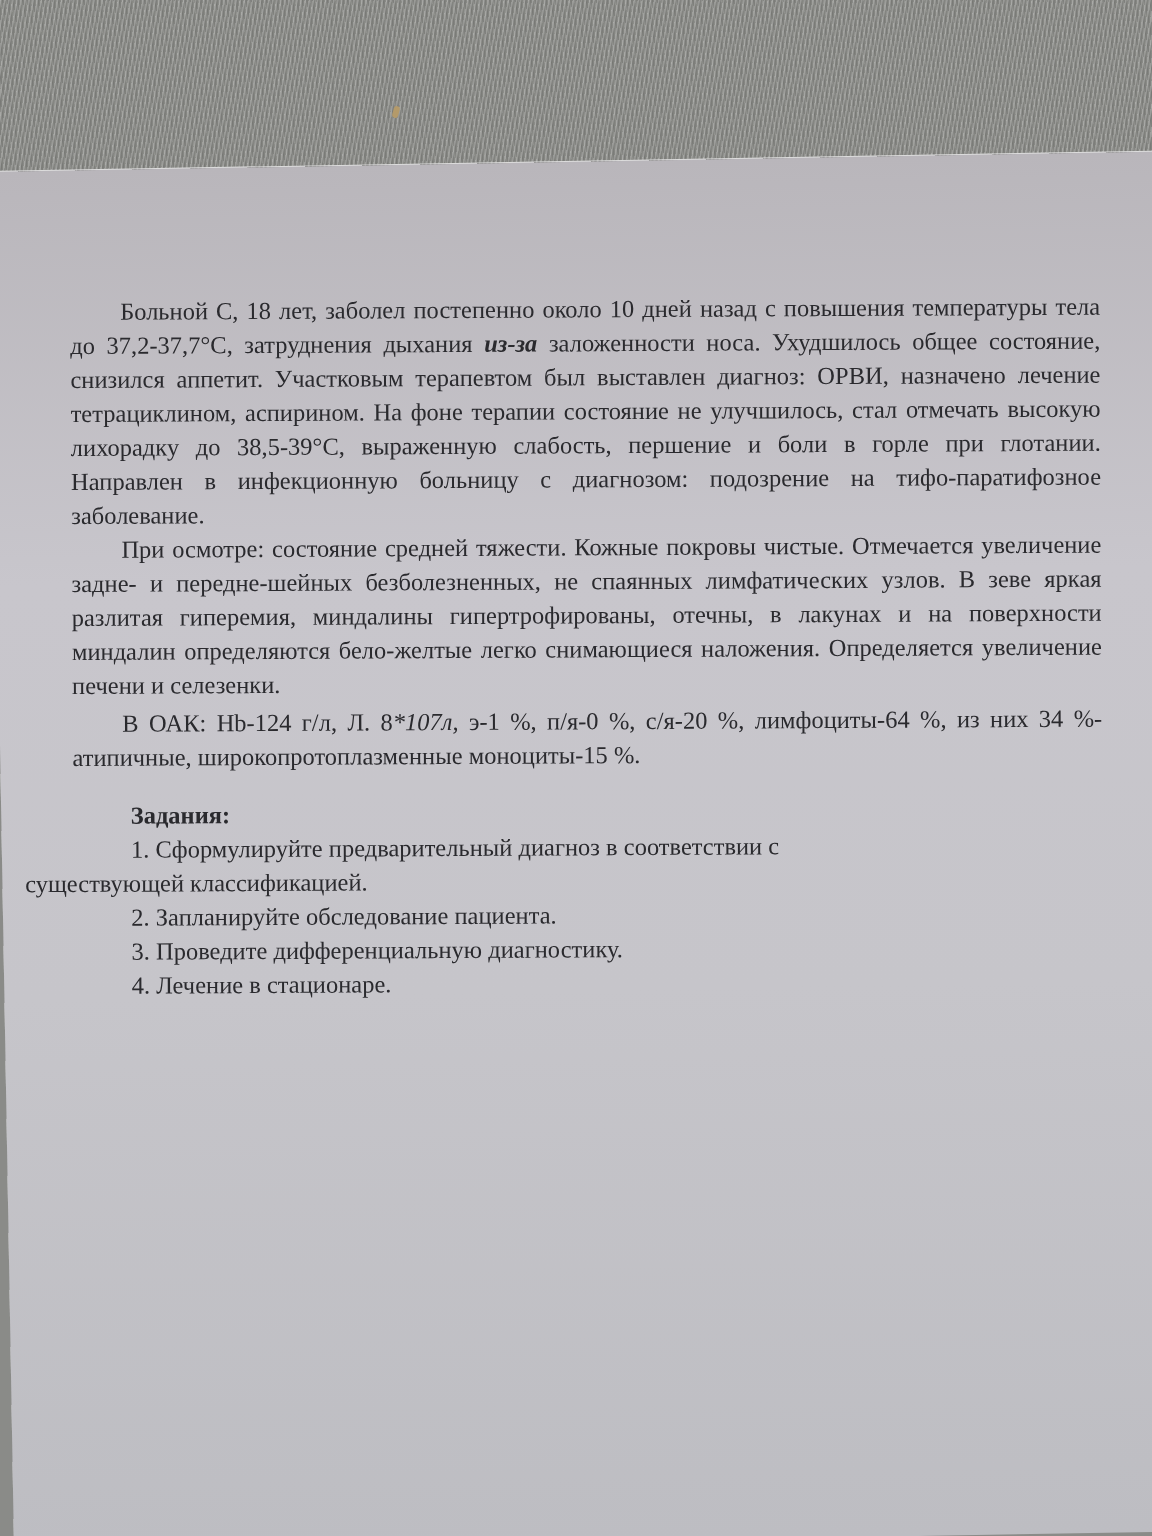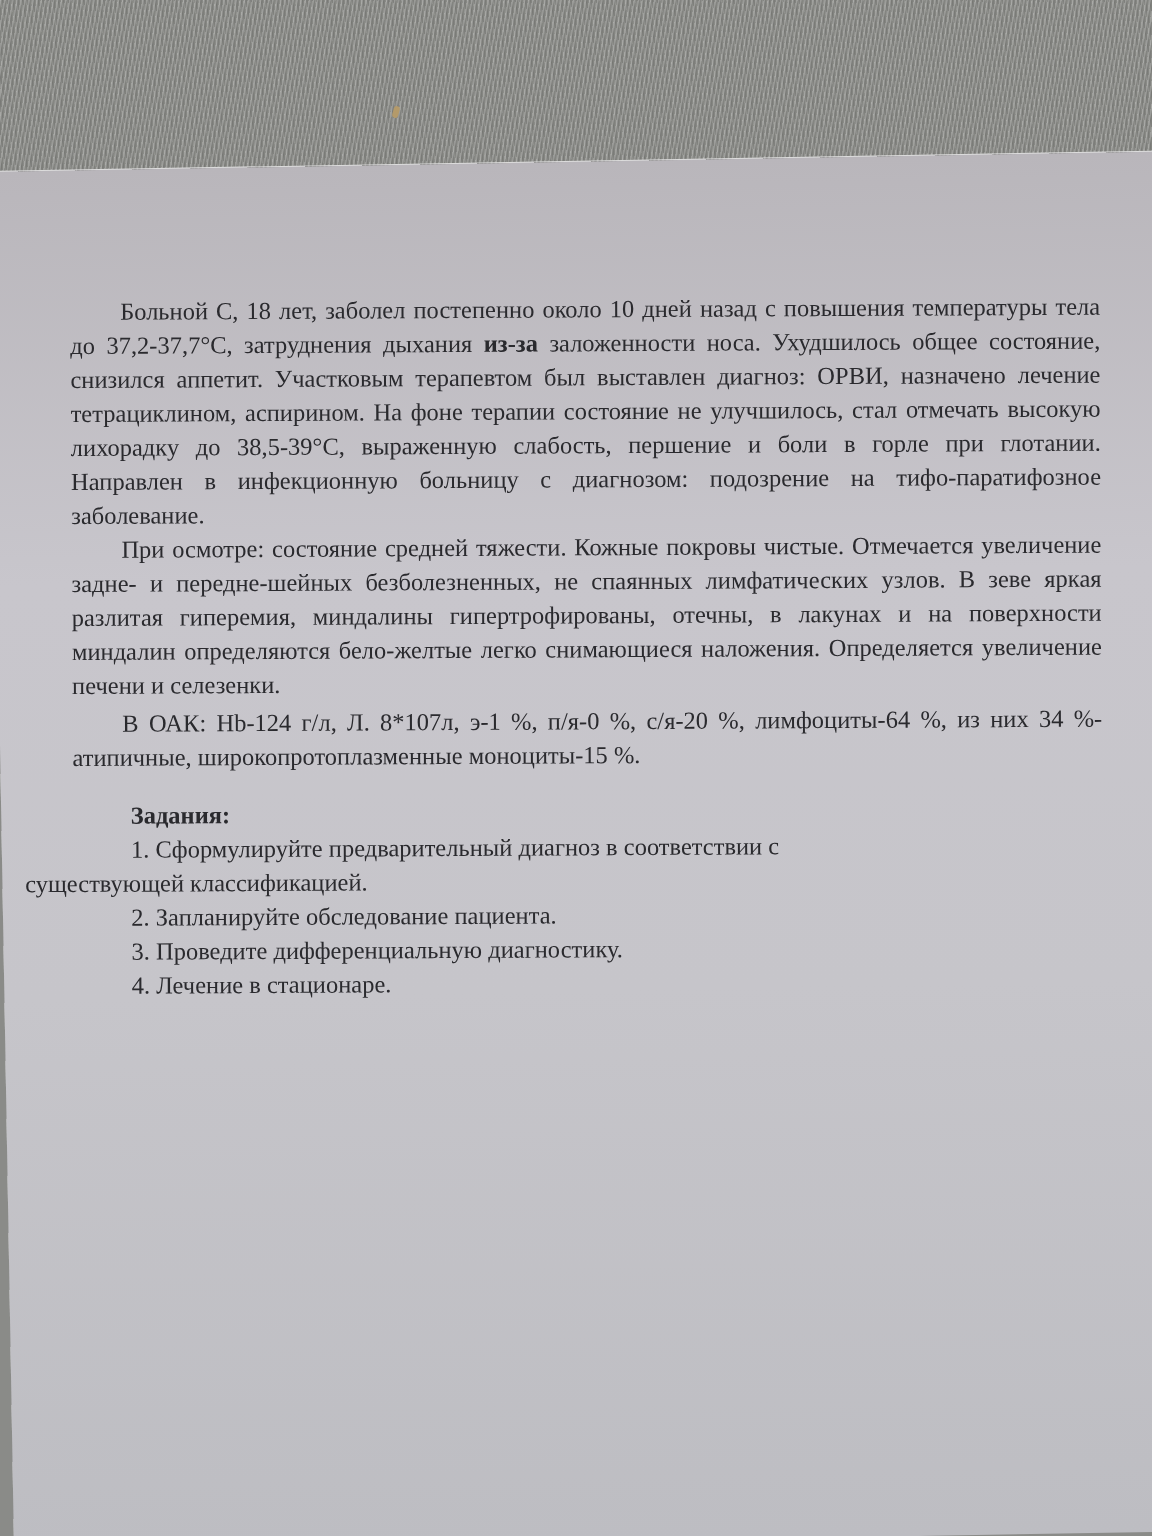--- a/index.html
+++ b/index.html
@@ -27,21 +27,21 @@
     color: #2a2a2e; font-size: 24.5px; line-height: 34px;
     transform: rotate(-0.3deg); transform-origin: 0 0;
   }
   .para { margin: 0; text-align: justify; text-indent: 50px; }
   .para.last { text-align-last: left; }
   .lab { margin: 4px 0 0 0; text-indent: 50px; text-align: justify; }
   .tasks { margin-top: 24px; }
   .tasks-title { font-weight: bold; margin-left: 58px; }
   .task { margin: 0; text-indent: 58px; }
   .task.first { margin-left: -48px; text-indent: 106px; width: 890px; }
-  .ital { }
+  .ital { font-style: italic; }
 </style>
 </head>
 <body>
 
 <div class="carpet">
   <div class="speck" style="left:393px;top:106px;transform:rotate(15deg);"></div>
   <div class="speck" style="left:505px;top:162px;width:7px;height:10px;"></div>
 </div>
 
 <div class="paper"></div>

